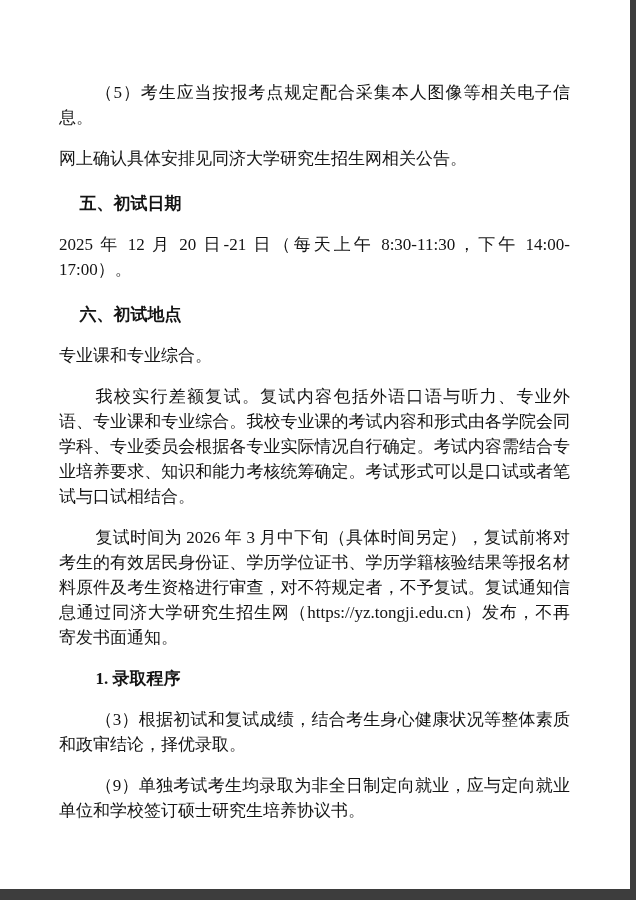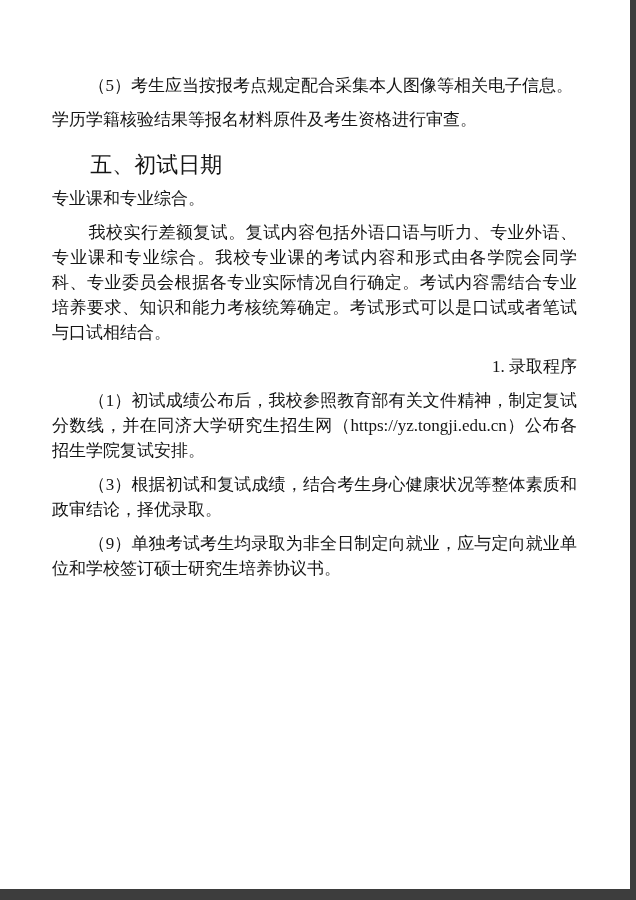--- a/index.html
+++ b/index.html
@@ -40,56 +40,58 @@
     left: 43px;
     top: 64px;
     width: 543px;
     color: #141414;
     font-size: 17px;
     line-height: 25px;
     text-align: justify;
     text-justify: inter-ideograph;
   }
   .content p {
-    margin: 9px;
+    margin: 16px;
   }
   .indent {
     text-indent: 2.15em;
   }
   .section-heading {
-    font-size: 22px;
-    font-weight: normal;
+    font-size: 17px;
+    font-weight: bold;
     margin: 20px 0 0 0;
     text-indent: 2.15em;
     text-align: left;
   }
   .sub-heading {
-    font-weight: normal;
+    font-weight: bold;
     text-indent: 2.15em;
-    text-align: right;
+    text-align: left;
   }
 </style>
 </head>
 <body>
 
 <div class="page">
 
   <div class="content">
 
     <p class="indent">（5）考生应当按报考点规定配合采集本人图像等相关电子信息。</p>
-    <p>学历学籍核验结果等报名材料原件及考生资格进行审查。</p>
+    <p>网上确认具体安排见同济大学研究生招生网相关公告。</p>
 
     <h2 class="section-heading">五、初试日期</h2>
+    <p>2025 年 12 月 20 日-21 日（每天上午 8:30-11:30，下午 14:00-17:00）。</p>
 
+    <h2 class="section-heading">六、初试地点</h2>
     <p>专业课和专业综合。</p>
 
     <p class="indent">我校实行差额复试。复试内容包括外语口语与听力、专业外语、专业课和专业综合。我校专业课的考试内容和形式由各学院会同学科、专业委员会根据各专业实际情况自行确定。考试内容需结合专业培养要求、知识和能力考核统筹确定。考试形式可以是口试或者笔试与口试相结合。</p>
+    <p class="indent">复试时间为 2026 年 3 月中下旬（具体时间另定），复试前将对考生的有效居民身份证、学历学位证书、学历学籍核验结果等报名材料原件及考生资格进行审查，对不符规定者，不予复试。复试通知信息通过同济大学研究生招生网（https://yz.tongji.edu.cn）发布，不再寄发书面通知。</p>
 
     <p class="sub-heading">1. 录取程序</p>
-    <p class="indent">（1）初试成绩公布后，我校参照教育部有关文件精神，制定复试分数线，并在同济大学研究生招生网（https://yz.tongji.edu.cn）公布各招生学院复试安排。</p>
     <p class="indent">（3）根据初试和复试成绩，结合考生身心健康状况等整体素质和政审结论，择优录取。</p>
     <p class="indent">（9）单独考试考生均录取为非全日制定向就业，应与定向就业单位和学校签订硕士研究生培养协议书。</p>
 
   </div>
 
   <div class="edge-right"></div>
   <div class="edge-bottom"></div>
 
 </div>
 

